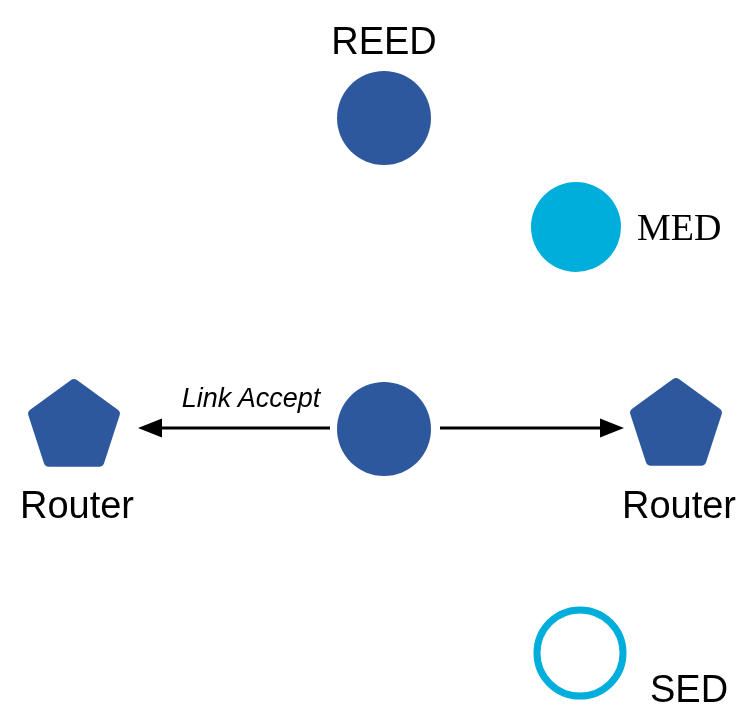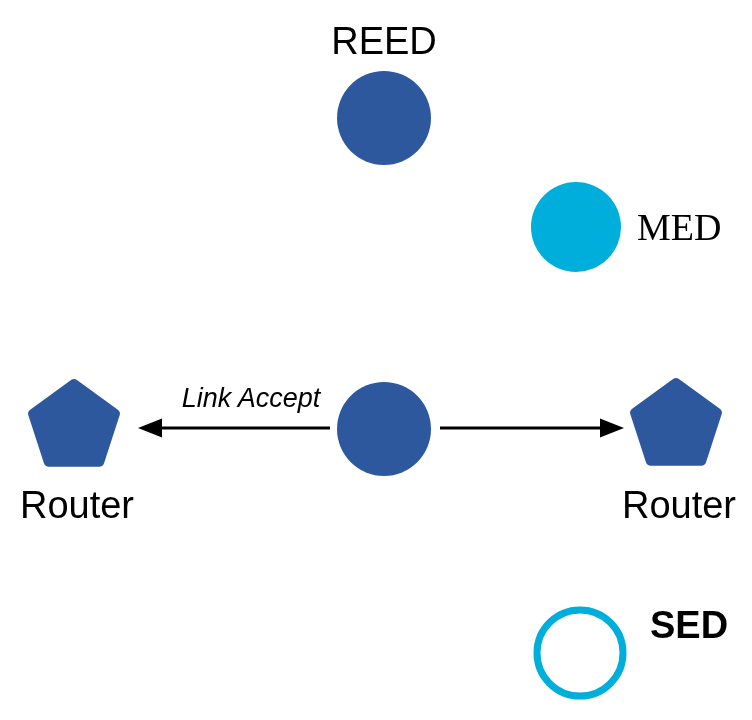--- a/index.html
+++ b/index.html
@@ -69,15 +69,15 @@
   <div class="node-label centered" style="left:384px; top:20px;">REED</div>
 
   <div class="node-label" style="left:637px; top:206px;font-family:Liberation Serif, serif;">MED</div>
 
   <div class="edge-label" style="left:235px; top:384px;margin-left:16px;">Link Accept</div>
 
   <div class="node-label centered" style="left:77px; top:484px;">Router</div>
 
   <div class="node-label centered" style="left:679px; top:484px;">Router</div>
 
-  <div class="node-label" style="left:650px; top:604px;font-weight:bold;">SED</div>
+  <div class="node-label" style="left:650px; top:668px;">SED</div>
 
 </div>
 
 </body></html>

